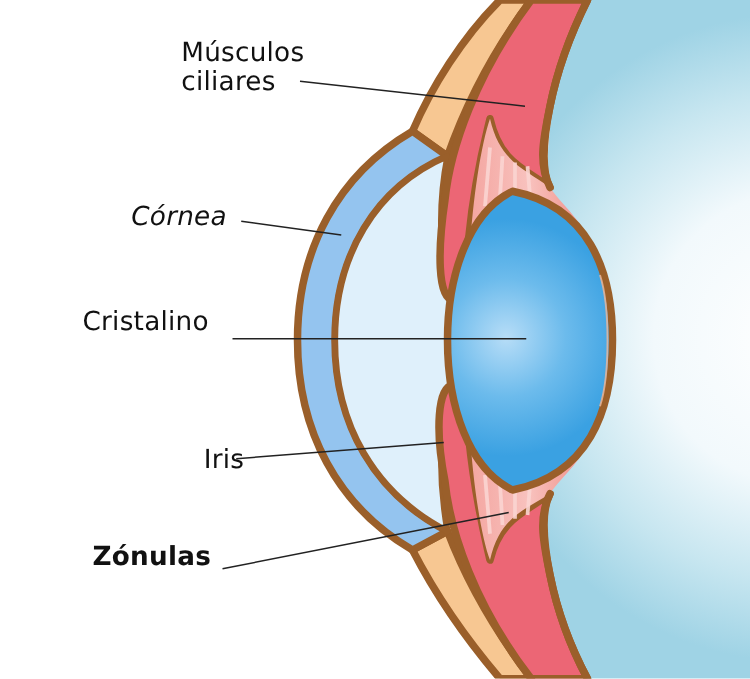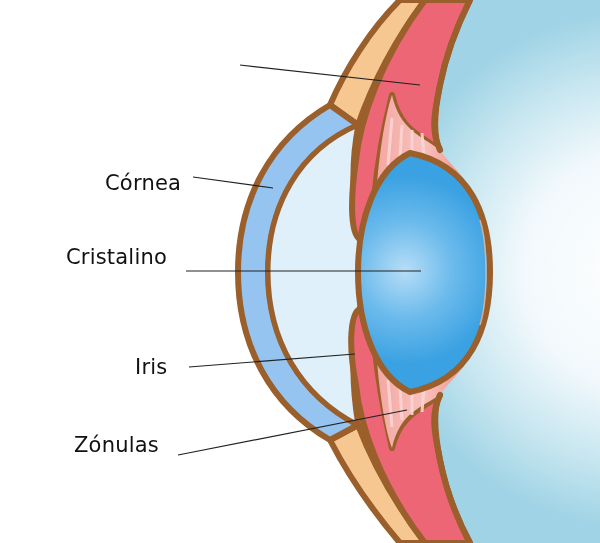--- a/index.html
+++ b/index.html
@@ -90,19 +90,23 @@
 
     <g stroke="#222222" stroke-width="1.2" fill="none">
       <line x1="240" y1="65" x2="420" y2="85"></line>
       <line x1="193" y1="177" x2="273" y2="188"></line>
       <line x1="186" y1="271" x2="421" y2="271"></line>
       <line x1="189" y1="367" x2="355" y2="354"></line>
       <line x1="178" y1="455" x2="407" y2="410"></line>
     </g>
   </svg>
 
-  <div class="label" style="left:105px; top:172px;">Córnea</div>
+  <div class="label" style="left:145px; top:31px;">
+    <div>Músculos</div>
+    <div>ciliares</div>
+  </div>
+  <div class="label" style="left:105px; top:162px;font-style:italic;">Córnea</div>
   <div class="label" style="left:66px; top:246px;">Cristalino</div>
-  <div class="label" style="left:135px; top:356px;">Iris</div>
-  <div class="label" style="left:74px; top:434px;">
+  <div class="label" style="left:163px; top:356px;">Iris</div>
+  <div class="label" style="left:74px; top:434px;font-weight:bold;">
     <div>Zónulas</div>
   </div>
 </div>
 
 </body></html>

